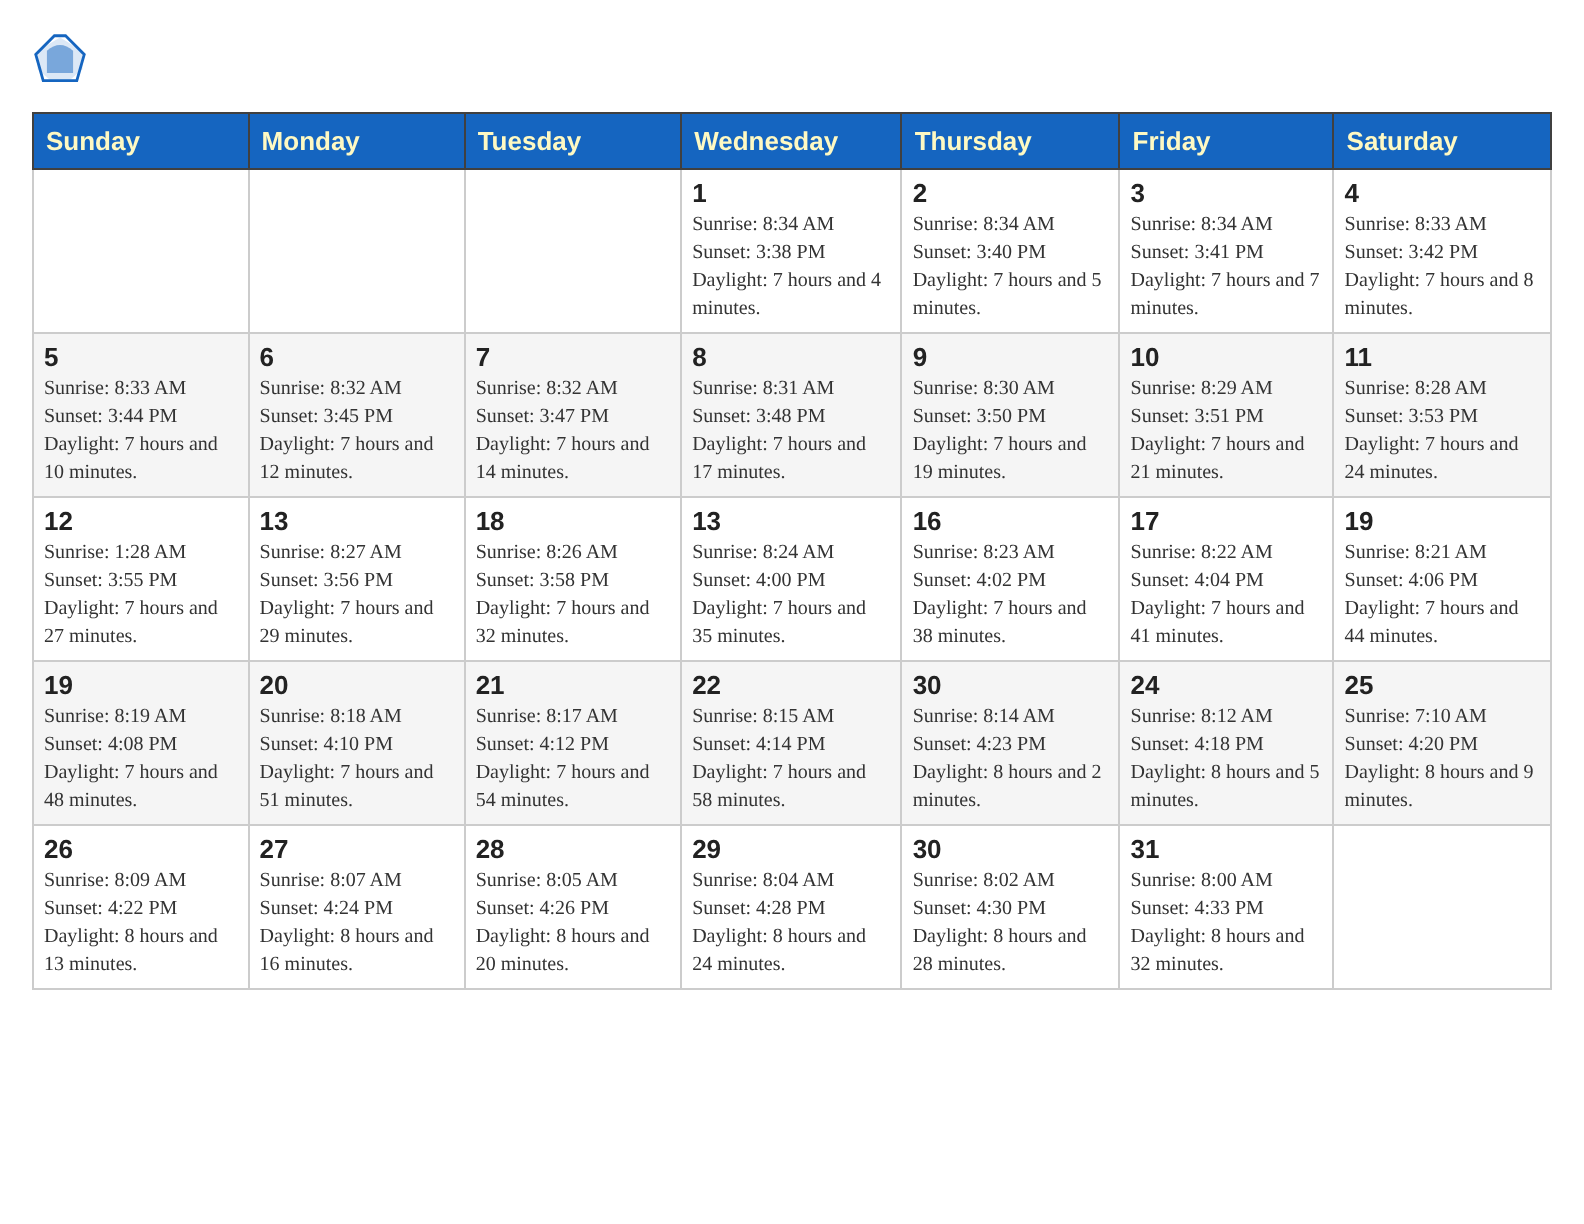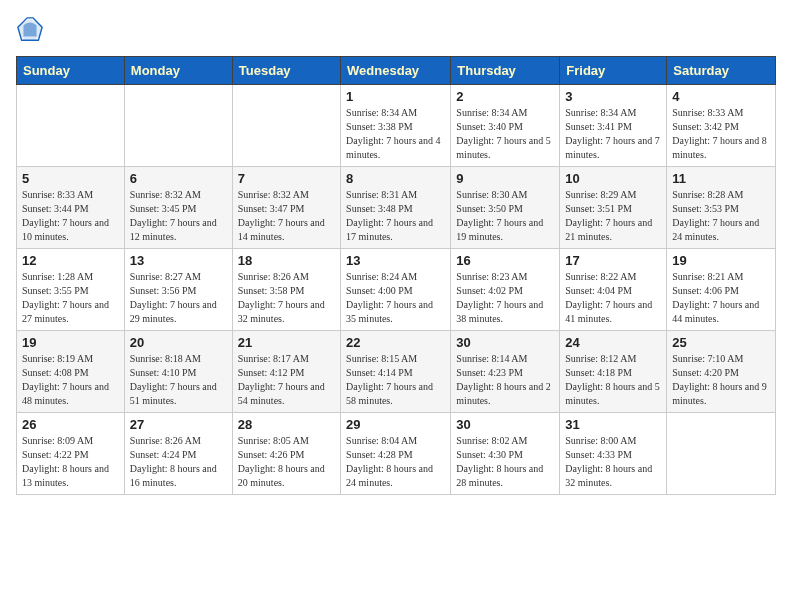--- a/index.html
+++ b/index.html
@@ -312,21 +312,21 @@
       <tr>
         <td>
           <span class="day-number">26</span>
           <div class="day-info">Sunrise: 8:09 AM
 Sunset: 4:22 PM
 Daylight: 8 hours
 and 13 minutes.</div>
         </td>
         <td>
           <span class="day-number">27</span>
-          <div class="day-info">Sunrise: 8:26 AM
+          <div class="day-info">Sunrise: 8:07 AM
 Sunset: 4:24 PM
 Daylight: 8 hours
 and 16 minutes.</div>
         </td>
         <td>
           <span class="day-number">28</span>
           <div class="day-info">Sunrise: 8:05 AM
 Sunset: 4:26 PM
 Daylight: 8 hours
 and 20 minutes.</div>

